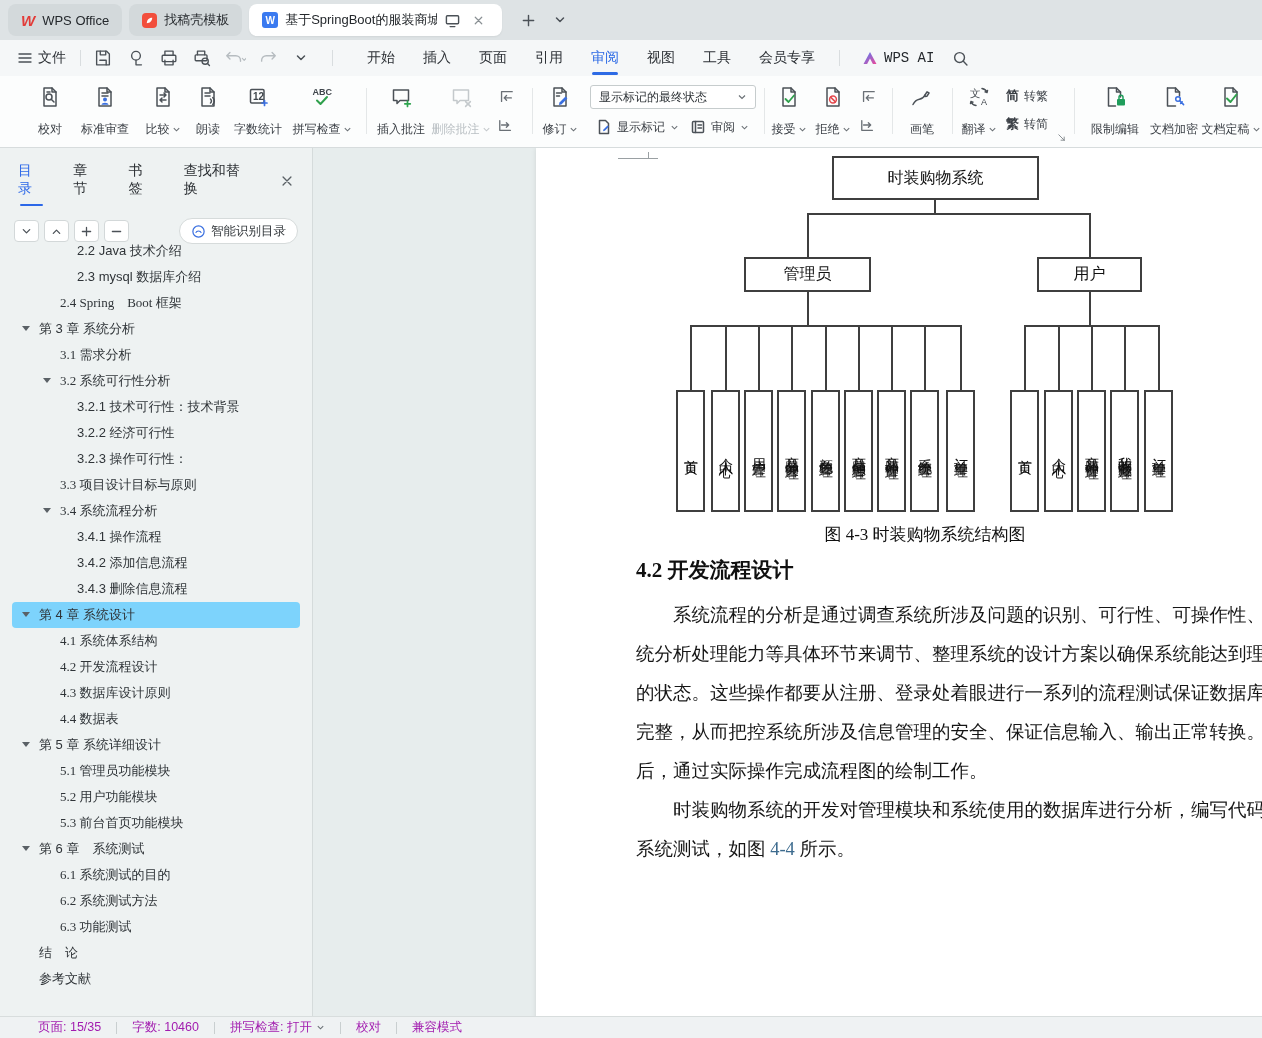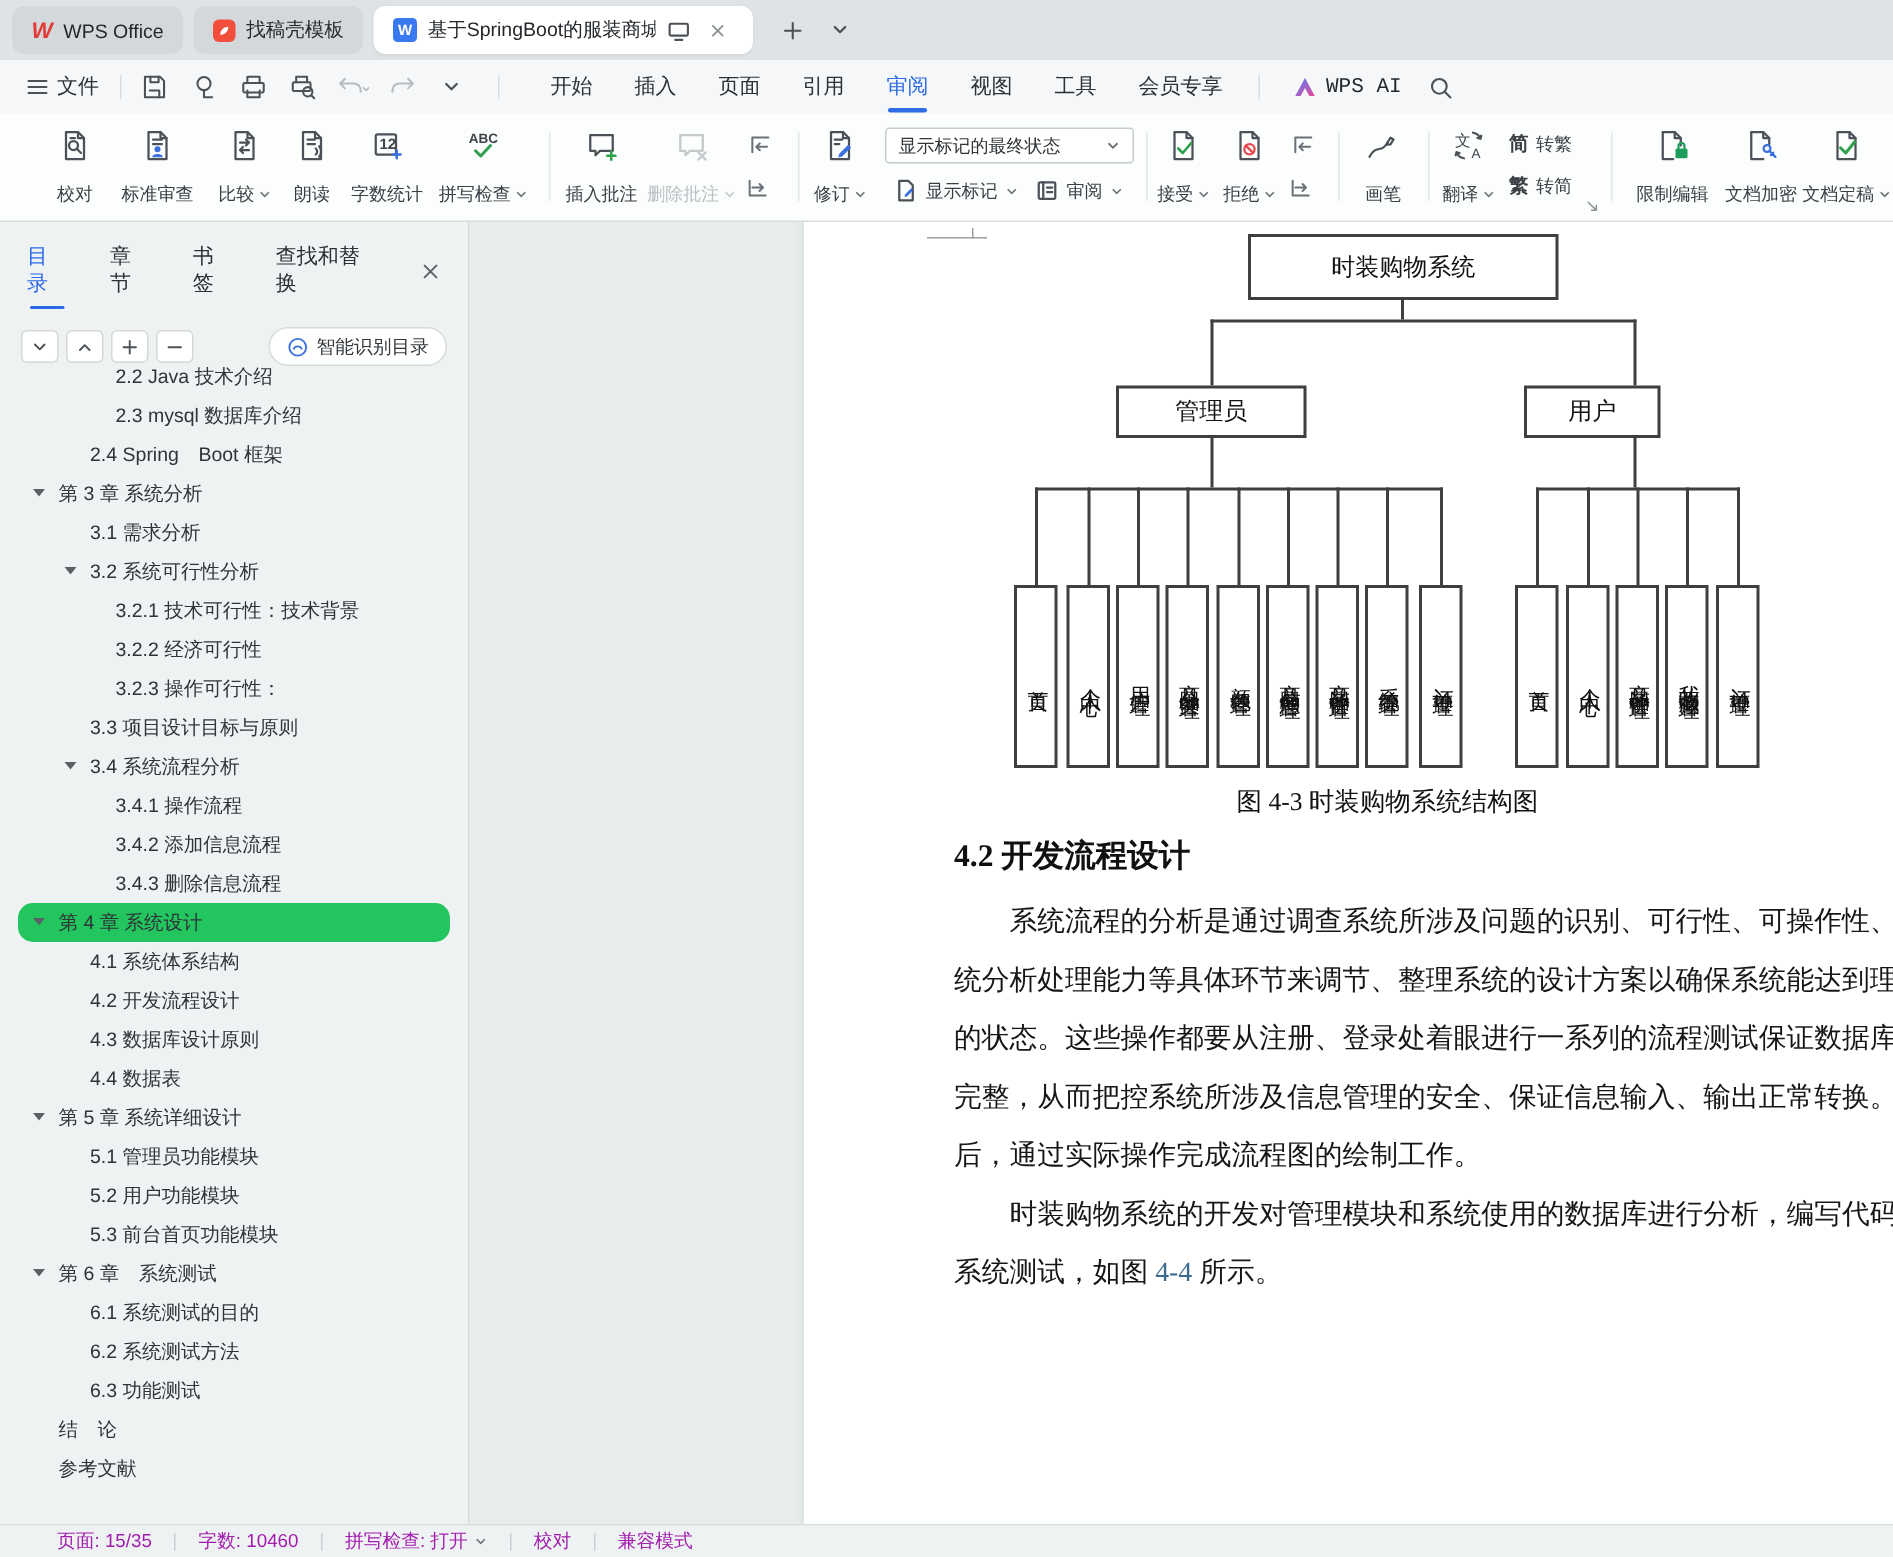--- a/index.html
+++ b/index.html
@@ -55,22 +55,22 @@
   .stabs { display:flex; align-items:center; padding:14px 18px 0 18px; gap:28px; font-size:14px; color:#2b2f33; }
   .stab { padding-bottom:8px; position:relative; }
   .stab.active { color:#2c68e8; }
   .stab.active::after { content:""; position:absolute; left:2px; right:2px; bottom:0; height:2px; background:#2c68e8; border-radius:1px; }
   .sclose { margin-left:auto; padding-bottom:6px; }
   .stools { display:flex; align-items:center; padding:12px 14px 0 14px; }
   .navb { width:25px; height:22px; background:#fff; border:1px solid #d3d8d9; border-radius:4px; display:flex; align-items:center; justify-content:center; margin-right:5px; }
   .smart { margin-left:auto; height:26px; border:1px solid #d6dbdb; background:#fff; border-radius:14px; display:flex; align-items:center; gap:5px; padding:0 11px; font-size:12.5px; color:#33383c; }
   .toc { position:absolute; top:90px; left:0; right:0; bottom:0; overflow:hidden; }
   .trow { position:relative; height:26px; line-height:26px; margin:0 12px; font-size:13px; color:#2f3438; white-space:nowrap; border-radius:4px; }
-  .trow.l1 { padding-left:27px; } .trow.l2 { padding-left:48px; } .trow.l3 { padding-left:65px; }
-  .trow.sel { background:#22c55e;border-radius:10px; }
+  .trow.l1 { padding-left:27px; } .trow.l2 { padding-left:48px;font-family:Liberation Serif, serif; } .trow.l3 { padding-left:65px; }
+  .trow.sel { background:#7dd3fc; }
   .arr { position:absolute; top:10px; width:0; height:0; border-left:4px solid transparent; border-right:4px solid transparent; border-top:5px solid #5a6166; }
   .l1 > .arr { left:10px; } .l2 > .arr { left:31px; }
   .sthumb { position:absolute; left:353px; top:328px; width:5px; height:177px; border-radius:3px; background:#b6bfc1; }
 
   
   .workspace { position:relative; flex:1; background:#e7eded; overflow:hidden; }
   .page { position:absolute; left:223px; top:0; width:830px; height:880px; background:#fff; box-shadow:0 0 5px rgba(0,0,0,.10); }
   .serif { font-family:"Liberation Serif","DejaVu Serif",serif; }
   .cmark1 { position:absolute; left:82px; top:10px; width:40px; height:1px; background:#9aa0a3; }
   .cmark2 { position:absolute; left:112px; top:4px; width:1px; height:7px; background:#9aa0a3; }
@@ -624,21 +624,21 @@
   </aside>
 
   <div class="workspace">
     <div class="page serif">
       <div class="cmark1"></div>
       <div class="cmark2"></div>
 
       <div class="figure" id="figure">
         <div class="nbox" style="left:296px;top:8px;width:207px;height:44px">时装购物系统</div>
         <div class="nbox" style="left:208px;top:109px;width:127px;height:35px">管理员</div>
-        <div class="nbox" style="left:480px;top:109px;width:91px;height:35px">用户</div>
+        <div class="nbox" style="left:501px;top:109px;width:105px;height:35px">用户</div>
       <div class="cline" style="left: 398px; top: 52px; width: 2px; height: 13px;"></div>
           <div class="cline" style="left: 271px; top: 65px; width: 284px; height: 2px;"></div>
           <div class="cline" style="left: 271px; top: 65px; width: 2px; height: 44px;"></div>
           <div class="cline" style="left: 553px; top: 65px; width: 2px; height: 44px;"></div>
           <div class="cline" style="left: 271px; top: 144px; width: 2px; height: 33px;"></div>
           <div class="cline" style="left: 553px; top: 144px; width: 2px; height: 33px;"></div>
           <div class="cline" style="left: 154px; top: 177px; width: 272px; height: 2px;"></div>
           <div class="cline" style="left: 488px; top: 177px; width: 136px; height: 2px;"></div>
           <div class="cline" style="left: 154px; top: 177px; width: 2px; height: 65px;"></div>
           <div class="cline" style="left: 189px; top: 177px; width: 2px; height: 65px;"></div>

